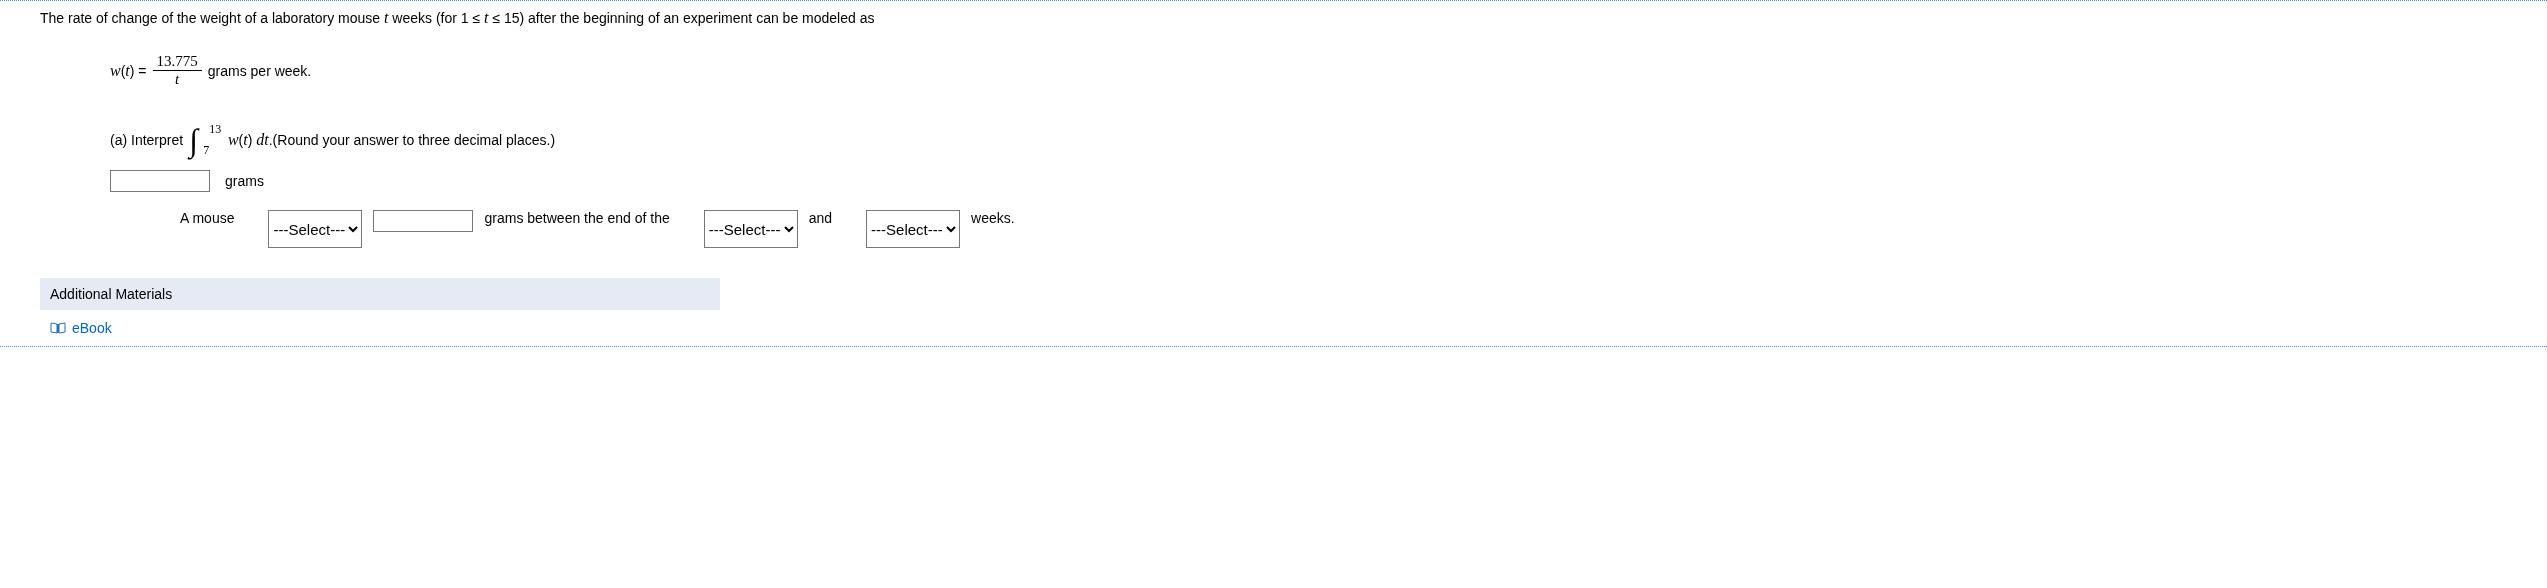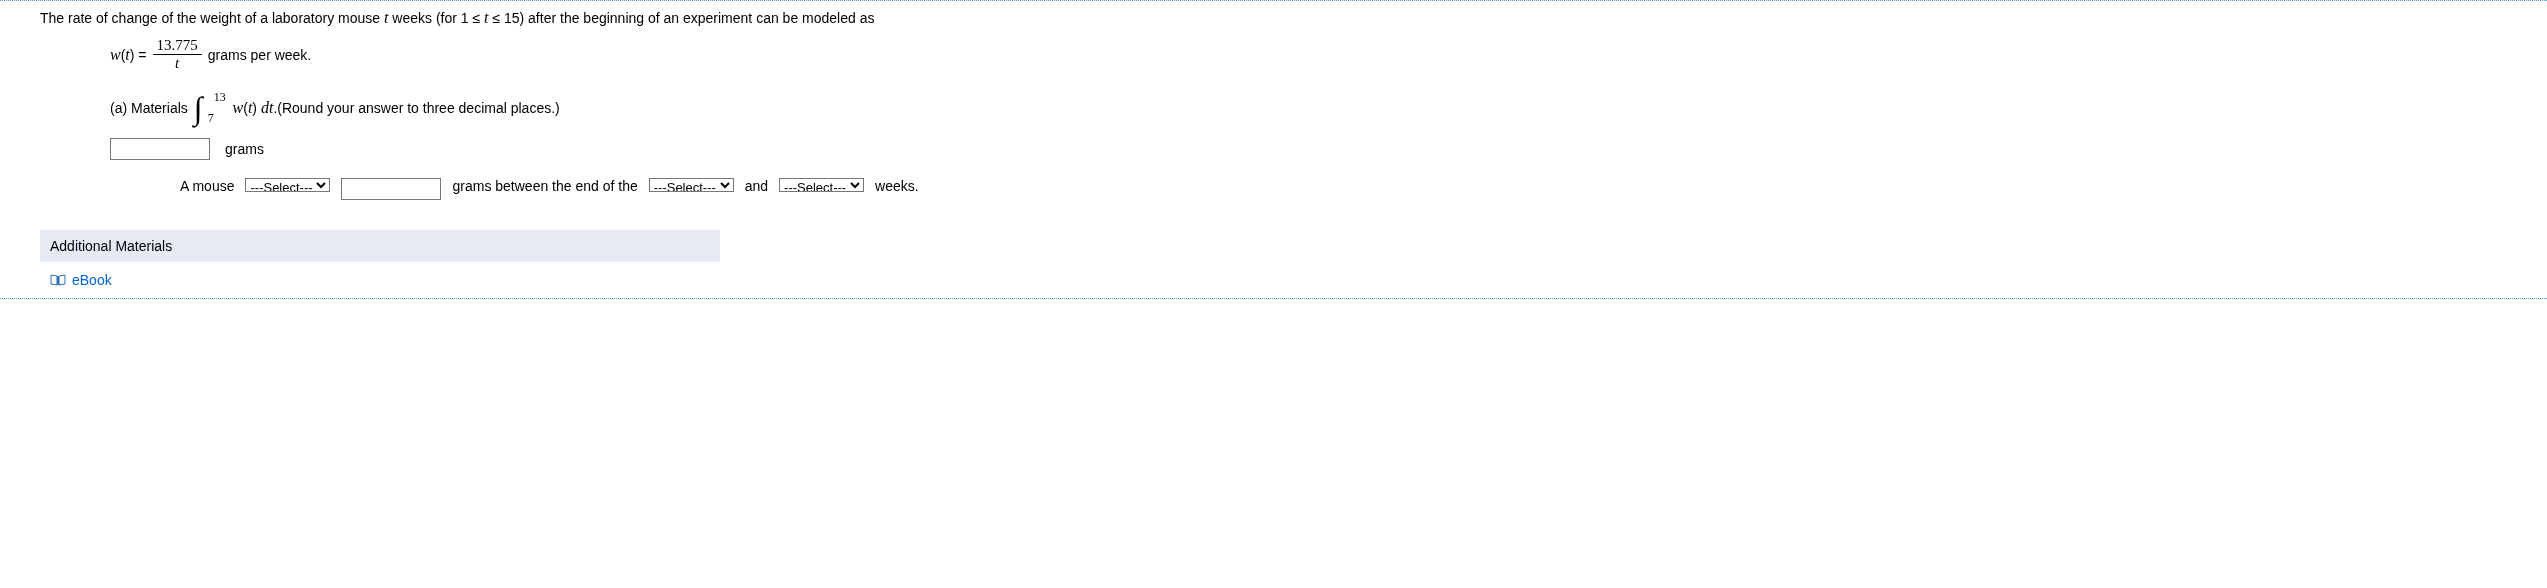--- a/index.html
+++ b/index.html
@@ -25,21 +25,21 @@
     .formula-line {
       margin: 8px 0 20px 70px;
       display: flex;
       align-items: center;
     }
     .math-ital { font-style: italic; font-family: 'Times New Roman', serif; font-size: 16px; }
     .fraction {
       display: inline-flex;
       flex-direction: column;
       align-items: center;
-      margin: 0 6px;
+      margin: 16px 6px;
       vertical-align: middle;
       font-family: 'Times New Roman', serif;
     }
     .fraction .num { border-bottom: 1px solid #000; padding: 0 4px; font-size: 15px; }
     .fraction .den { padding: 0 4px; font-style: italic; font-size: 15px; }
     .part {
       margin: 10px 0 14px 70px;
     }
     .part-a-line {
       display: flex;
@@ -73,23 +73,24 @@
       gap: 15px;
     }
     .part-b-answer {
       margin: 8px 0 18px 140px;
       display: flex;
       gap: 11px;
       flex-wrap: wrap;
     }
     select {
       border: 1px solid #777;
-      height: 14px;
-      font-size: 13px;
+      height: 38px;
+      font-size: 15px;
       background: #fff;
+      margin-left: 23px;
     }
     .additional-materials-header {
       background: #e6eaf5;
       padding: 8px 10px;
       font-weight: normal;
       width: 680px;
       margin-left: 40px;
     }
     .ebook-line {
       padding: 10px 24px 10px 50px;
@@ -125,21 +126,21 @@
         <span>) = </span>
       <span class="fraction">
         <span class="num">13.775</span>
         <span class="den">t</span>
       </span>
       <span> grams per week.</span>
     </div>
 
     <div class="part">
       <div class="part-a-line">
-        <span>(a) Materials </span>
+        <span>(a) Interpret </span>
         <span class="integral">
           <span class="integral-sym">∫</span>
           <span class="int-upper">13</span>
           <span class="int-lower">7</span>
         </span>
         <span style="margin-left:24px;">
           <span class="math-ital">w</span><span>(</span><span class="math-ital">t</span><span>) </span><span class="math-ital">dt</span><span>. </span>
         </span>
         <span>(Round your answer to three decimal places.)</span>
       </div>

